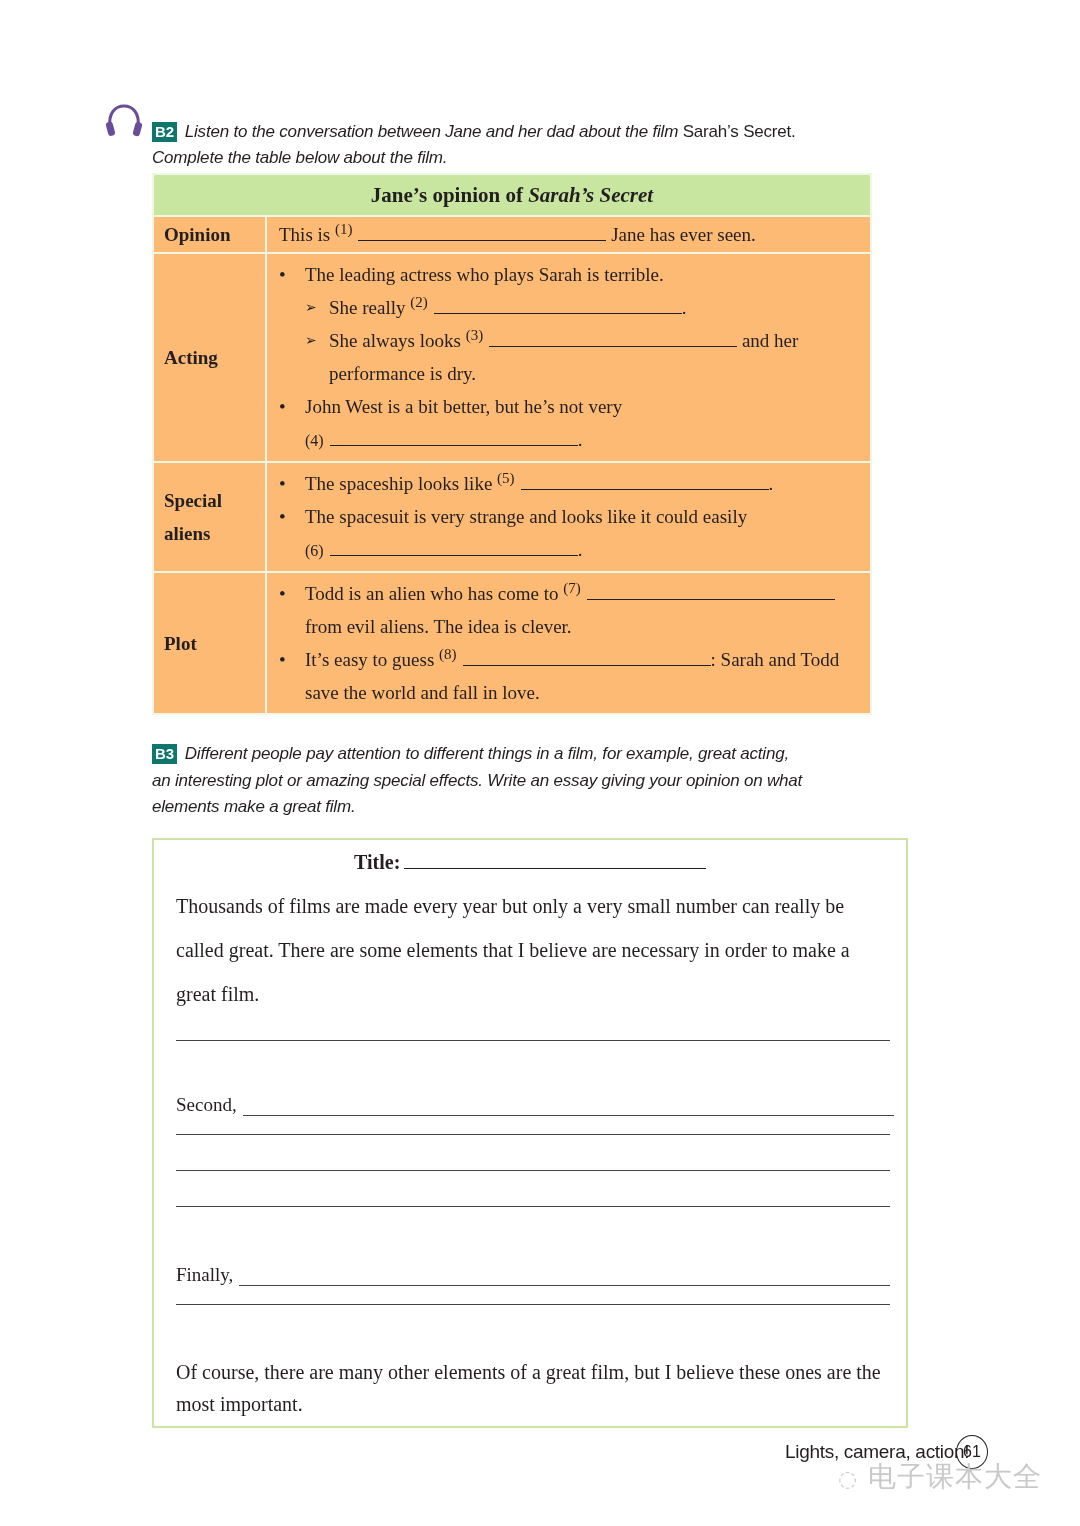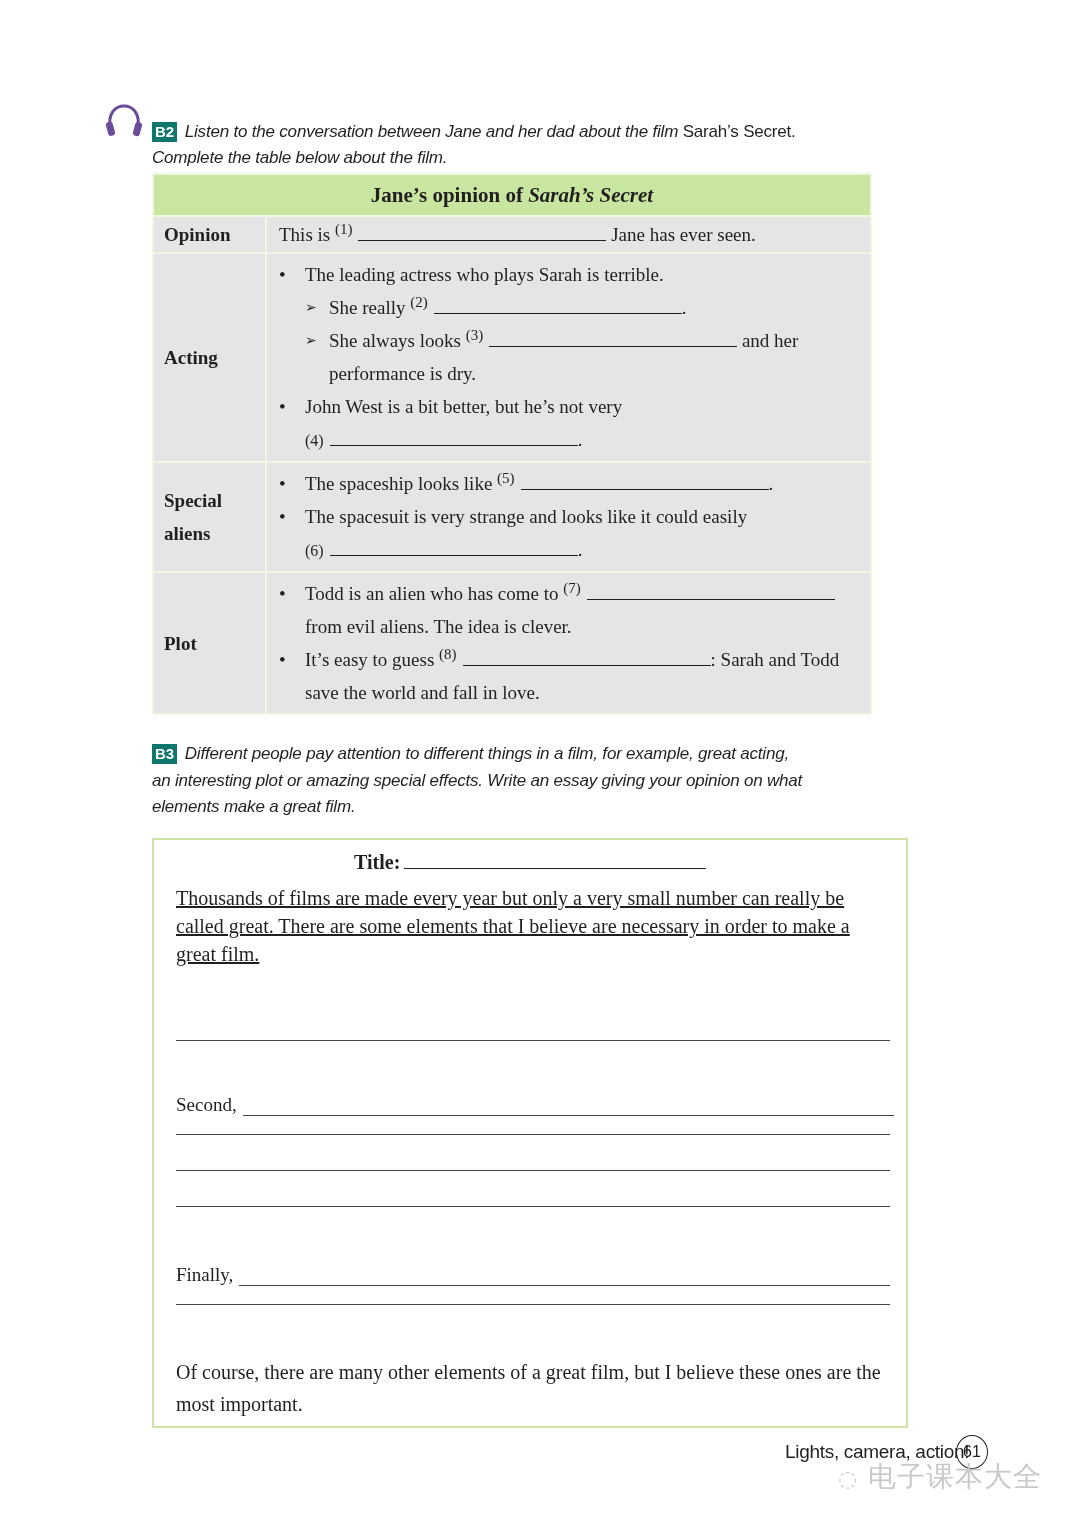--- a/index.html
+++ b/index.html
@@ -8,37 +8,37 @@
   .abs { position: absolute; }
   .sans-it { font-family: "Liberation Sans", sans-serif; font-style: italic; font-size: 17px; color: #231f20; letter-spacing: -0.2px; }
   .badge { display: inline-block; background: #0f766e; color: #fff; font-family: "Liberation Sans", sans-serif;
            font-weight: bold; font-size: 15px; padding: 1px 3px; line-height: 18px; margin-right: 8px; font-style: normal; }
   .film-name { font-style: normal; }
 
   
   .tbl { position: absolute; left: 152px; top: 173px; width: 720px; border-collapse: collapse; }
   .tbl td, .tbl th { border: 2px solid #f2f7e4; vertical-align: middle; }
   .tbl th { background: #c8e6a0; height: 38px; font-size: 21px; font-weight: bold; text-align: center; }
-  .tbl td { background: #e5e5e5; font-size: 19px; line-height: 33px; }
+  .tbl td { background: #fdba74; font-size: 19px; line-height: 33px; }
   .tbl td.label { width: 100px; font-weight: bold; padding-left: 10px; line-height: 33px; }
   .tbl td.content { padding: 4px 4px 4px 12px; }
   .bul { display: flex; }
   .bul .dot { width: 26px; flex: none; text-align: left; }
   .sub { display: flex; padding-left: 26px; }
   .sub .arr { width: 24px; flex: none; font-size: 14px; }
   .indent { padding-left: 26px; }
   .num { font-size: 15px; vertical-align: super; line-height: 0; }
   .numbase { font-size: 16px; }
   .blank { display: inline-block; border-bottom: 1px solid #231f20; width: 248px; height: 18px; vertical-align: baseline; margin-left: 6px; }
 
   
   .essay { position: absolute; left: 152px; top: 838px; width: 752px; height: 586px; border: 2px solid #cfe3a6; }
   .essay .title-row { position: absolute; left: 200px; top: 10px; font-size: 20px; font-weight: bold; }
   .essay .title-line { display: inline-block; width: 302px; border-bottom: 1px solid #231f20; height: 18px; margin-left: 4px; }
-  .essay .intro { position: absolute; left: 22px; top: 44px; width: 710px; font-size: 20px; line-height: 28px; text-decoration: underline; }
+  .essay .intro { position: absolute; left: 22px; top: 44px; width: 710px; font-size: 20px; line-height: 44px; }
   .row { position: absolute; left: 22px; width: 714px; display: flex; align-items: flex-end; font-size: 19px; }
   .row .fill { flex: 1; border-bottom: 1px solid #444; margin-left: 6px; height: 18px; }
   .line { position: absolute; left: 22px; width: 714px; border-bottom: 1px solid #444; }
   .essay .outro { position: absolute; left: 22px; top: 516px; width: 710px; font-size: 20px; line-height: 32px; }
 
   .footer-text { position: absolute; left: 785px; top: 1441px; font-family: "Liberation Sans", sans-serif; font-size: 19px; letter-spacing: -0.3px; }
   .pagenum { position: absolute; left: 956px; top: 1435px; width: 30px; height: 32px; border: 1.5px solid #231f20; border-radius: 50%;
              font-family: "Liberation Sans", sans-serif; font-size: 16px; text-align: center; line-height: 32px; }
   .wm { position: absolute; left: 838px; top: 1458px; font-family: "DejaVu Sans", sans-serif; font-size: 28px; color: #c9c9c9; letter-spacing: 1px; }
 </style>

